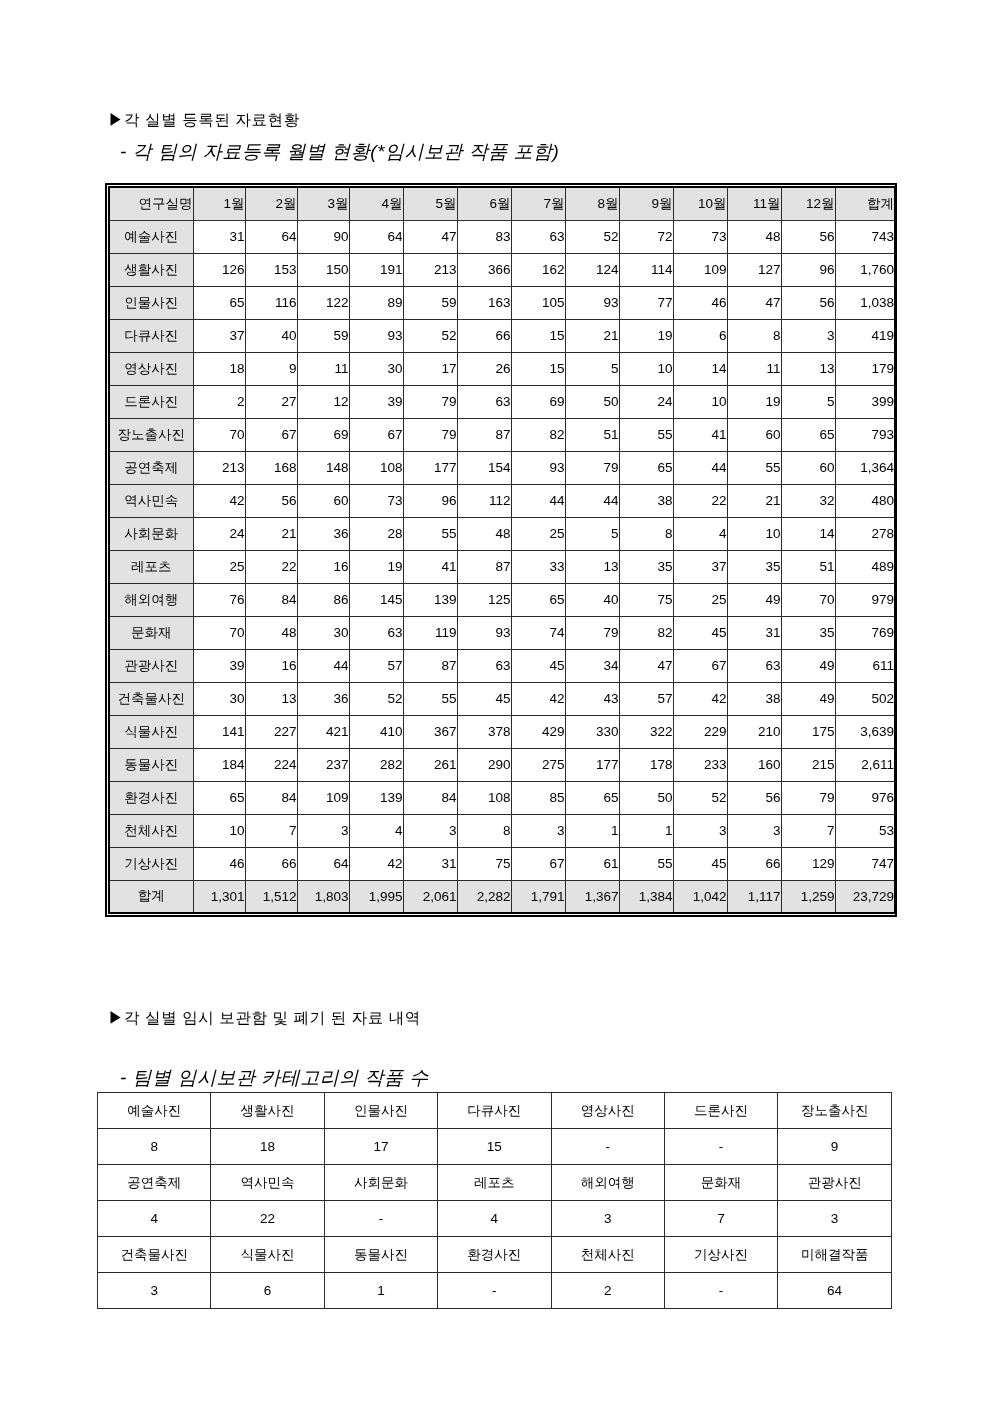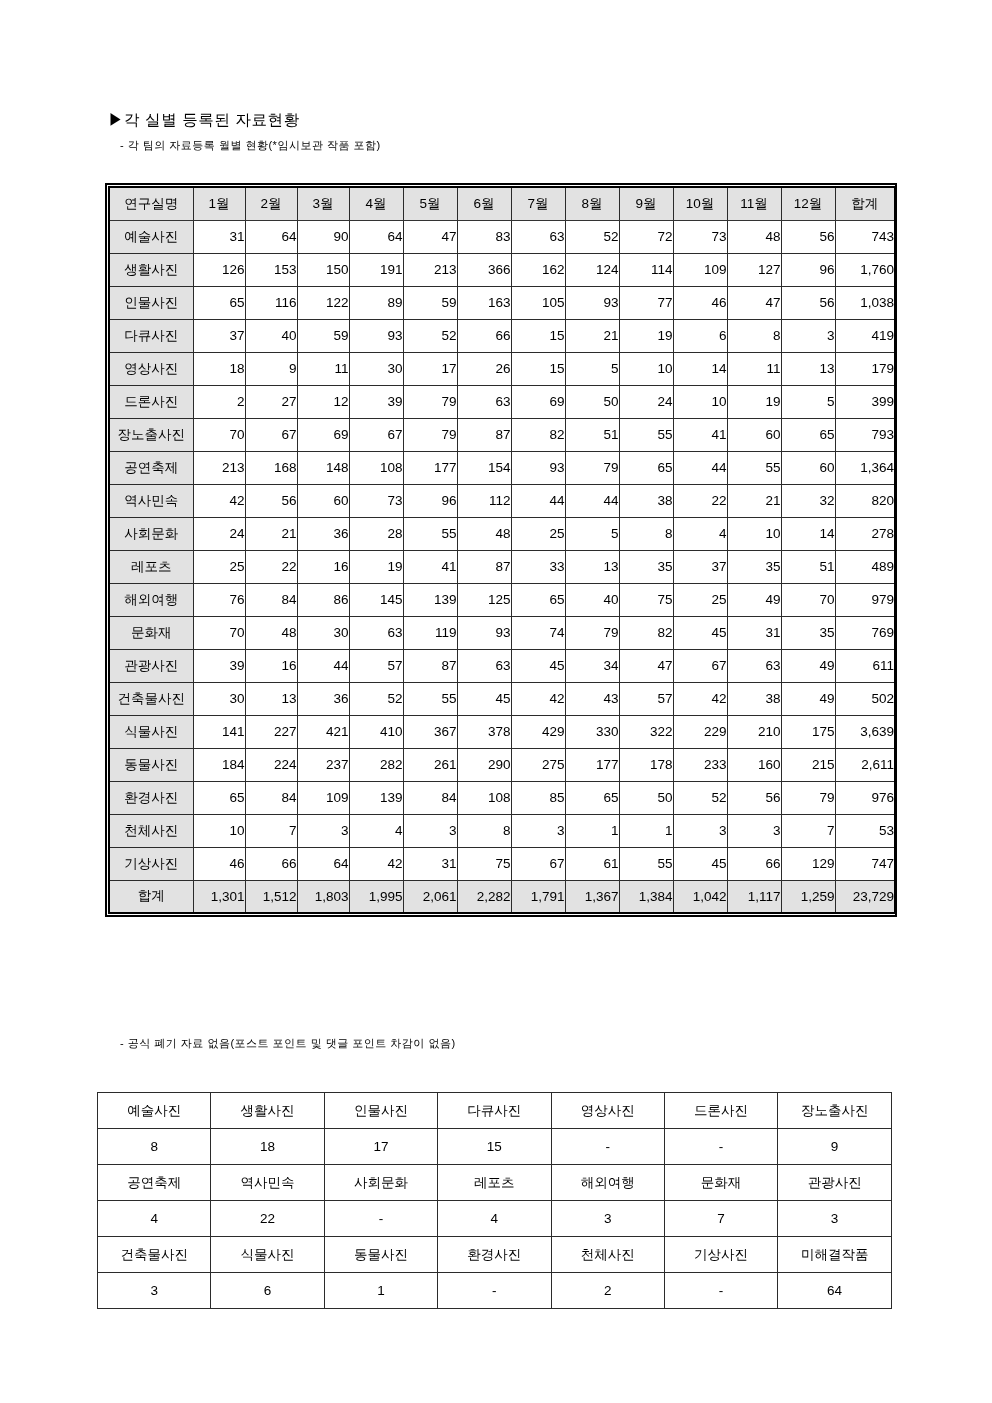--- a/index.html
+++ b/index.html
@@ -23,24 +23,25 @@
     box-sizing: border-box;
   }
 
   .section-heading {
     font-size: 15.5px;
     letter-spacing: 0.6px;
     margin: 0 0 0 108px;
     line-height: 1.5;
   }
   .sub-line {
-    font-size: 11px;
+    font-size: 19px;
     letter-spacing: 0.5px;
     margin: 0 0 0 120px;
     line-height: 1.6;
+    font-style: italic;
   }
 
   .block-1 { position: absolute; left: 0; top: 108px; }
   .block-2 { position: absolute; left: 0; top: 137px; }
 
   
   .table-wrap-main {
     position: absolute;
     left: 108px;
     top: 186px;
@@ -73,21 +74,21 @@
     font-size: 13.5px;
   }
   .num {
     text-align: right;
     padding-right: 9px;
     font-size: 13.5px;
   }
   .total-row td {
     background: #e2e2e2;
   }
-  .main-table thead th { border-bottom: 1px solid #333; }
+  .main-table thead th { border-bottom: 1px solid #333; text-align: right; }
 
   
   .table-wrap-main::before {
     content: "";
     position: absolute;
     left: -3px; top: -3px;
     right: -3px; bottom: -3px;
     border: 2px solid #000;
     pointer-events: none;
   }
@@ -300,21 +301,21 @@
           <td class="num">60</td>
           <td class="num">73</td>
           <td class="num">96</td>
           <td class="num">112</td>
           <td class="num">44</td>
           <td class="num">44</td>
           <td class="num">38</td>
           <td class="num">22</td>
           <td class="num">21</td>
           <td class="num">32</td>
-          <td class="num">820</td>
+          <td class="num">480</td>
         </tr>
         <tr>
           <td class="row-label">사회문화</td>
           <td class="num">24</td>
           <td class="num">21</td>
           <td class="num">36</td>
           <td class="num">28</td>
           <td class="num">55</td>
           <td class="num">48</td>
           <td class="num">25</td>
@@ -498,22 +499,25 @@
           <td class="num">1,384</td>
           <td class="num">1,042</td>
           <td class="num">1,117</td>
           <td class="num">1,259</td>
           <td class="num">23,729</td>
         </tr>
       </tbody>
     </table>
   </div>
 
-  <div class="block-4">
-    <div class="sub-line">- 공식 폐기 자료 없음(포스트 포인트 및 댓글 포인트 차감이 없음)</div>
+  <div class="block-3">
+    <div class="section-heading">▶각 실별 임시 보관함 및 폐기 된 자료 내역</div>
+  </div>
+  <div class="block-5">
+    <div class="sub-line">- 팀별 임시보관 카테고리의 작품 수</div>
   </div>
 
   <div class="table-wrap-temp">
     <table class="temp-table">
       <colgroup>
         <col style="width:14.28%">
           <col style="width:14.28%">
           <col style="width:14.28%">
         <col style="width:14.28%">
           <col style="width:14.28%">

